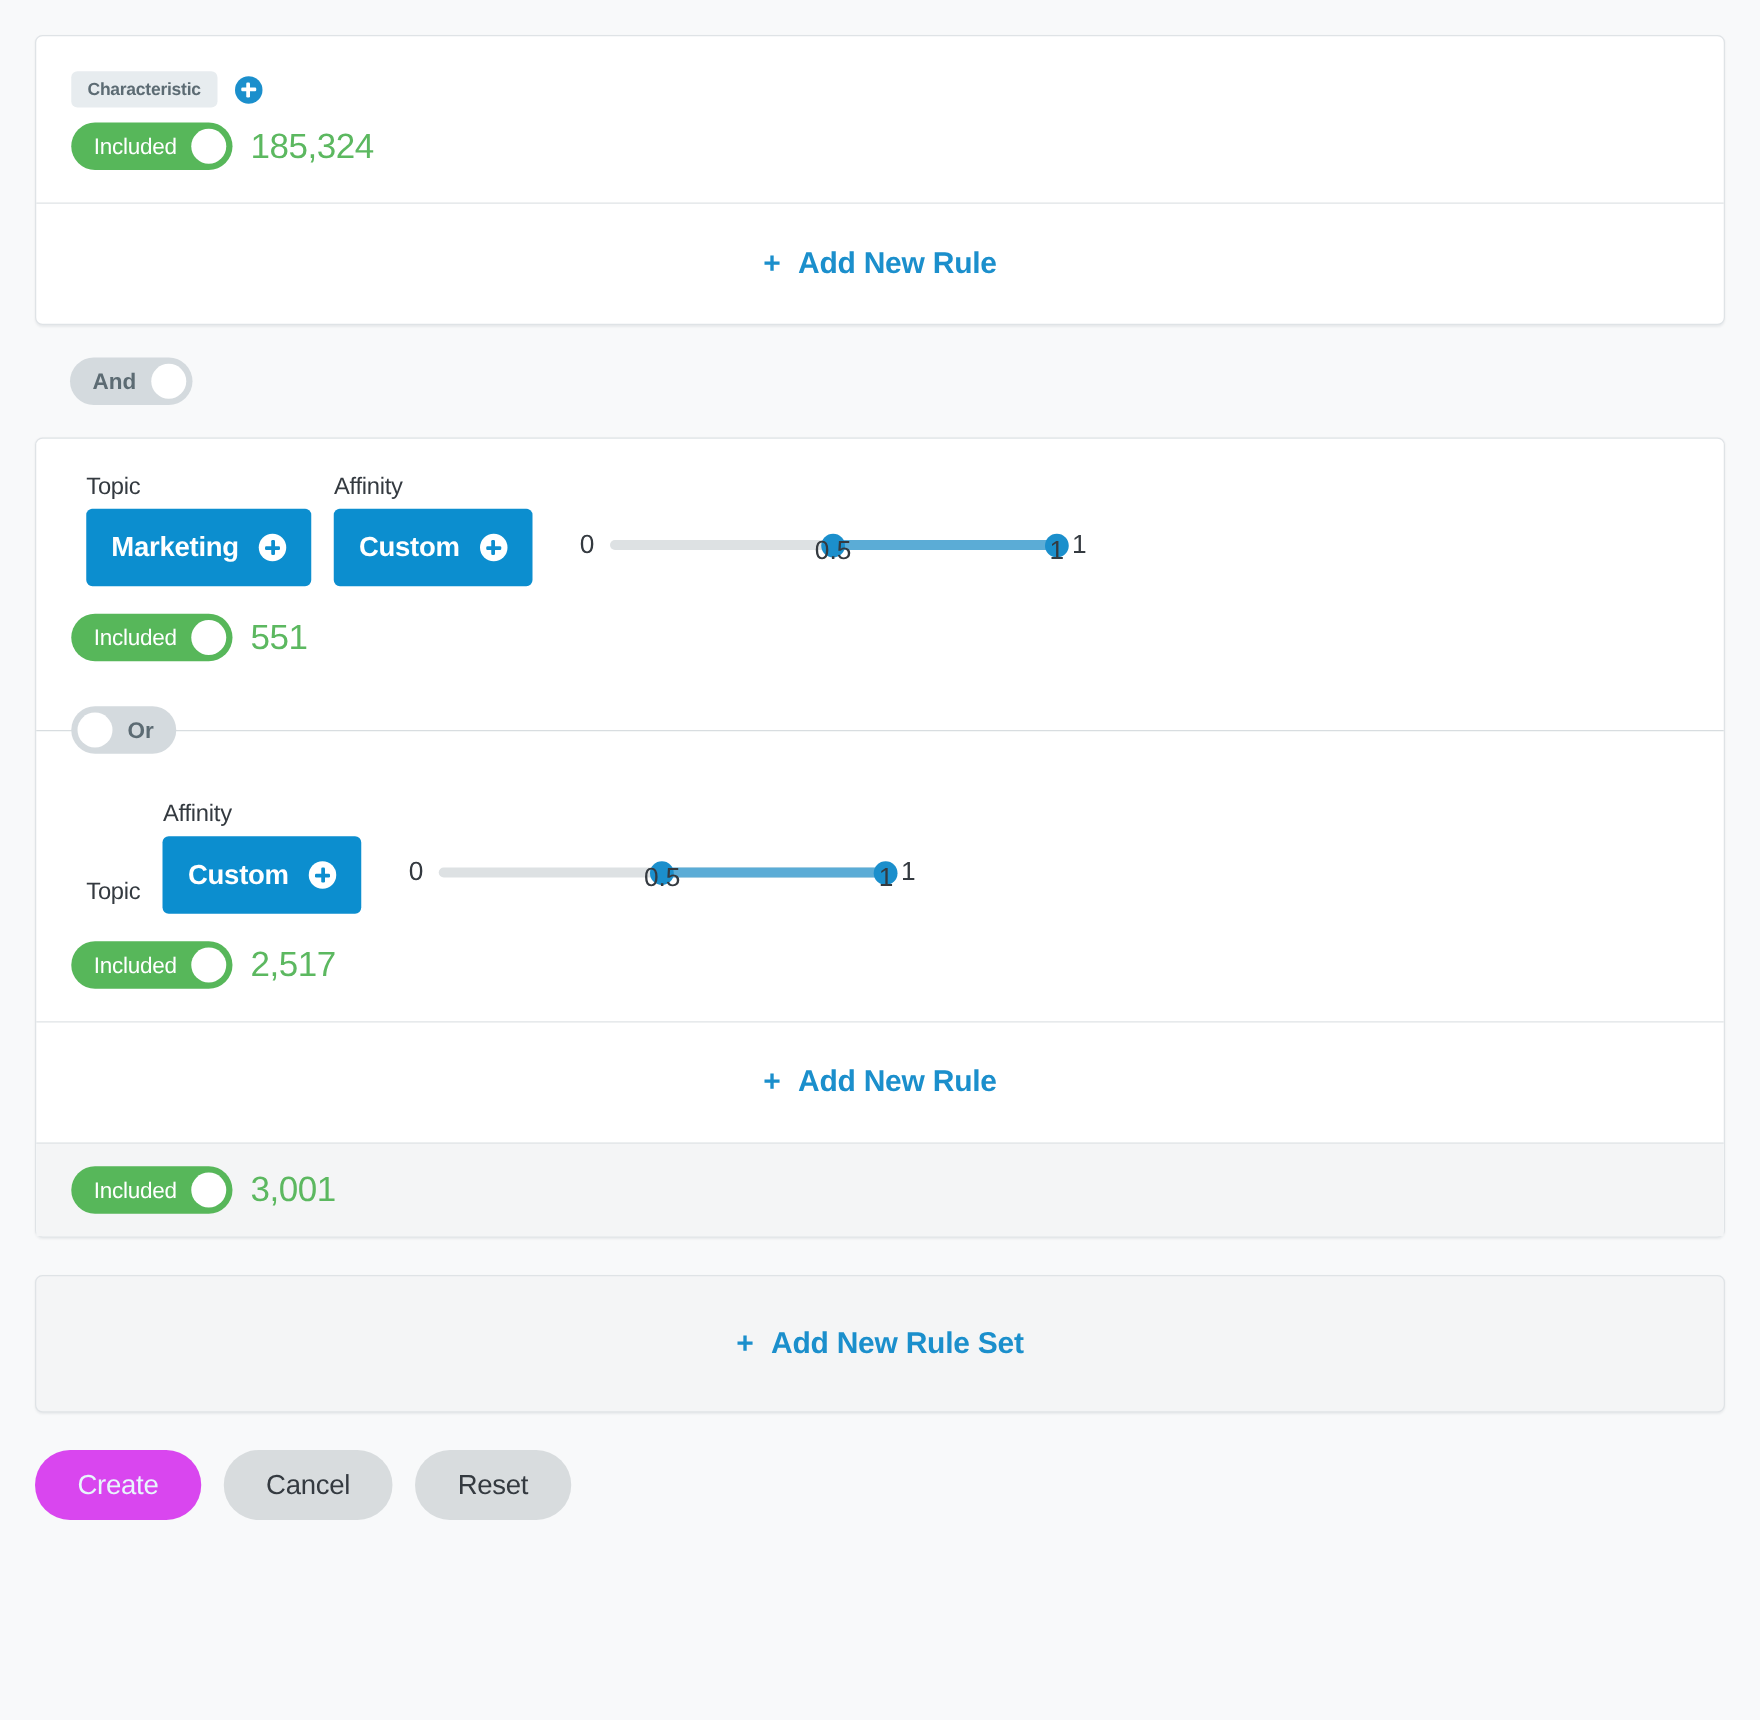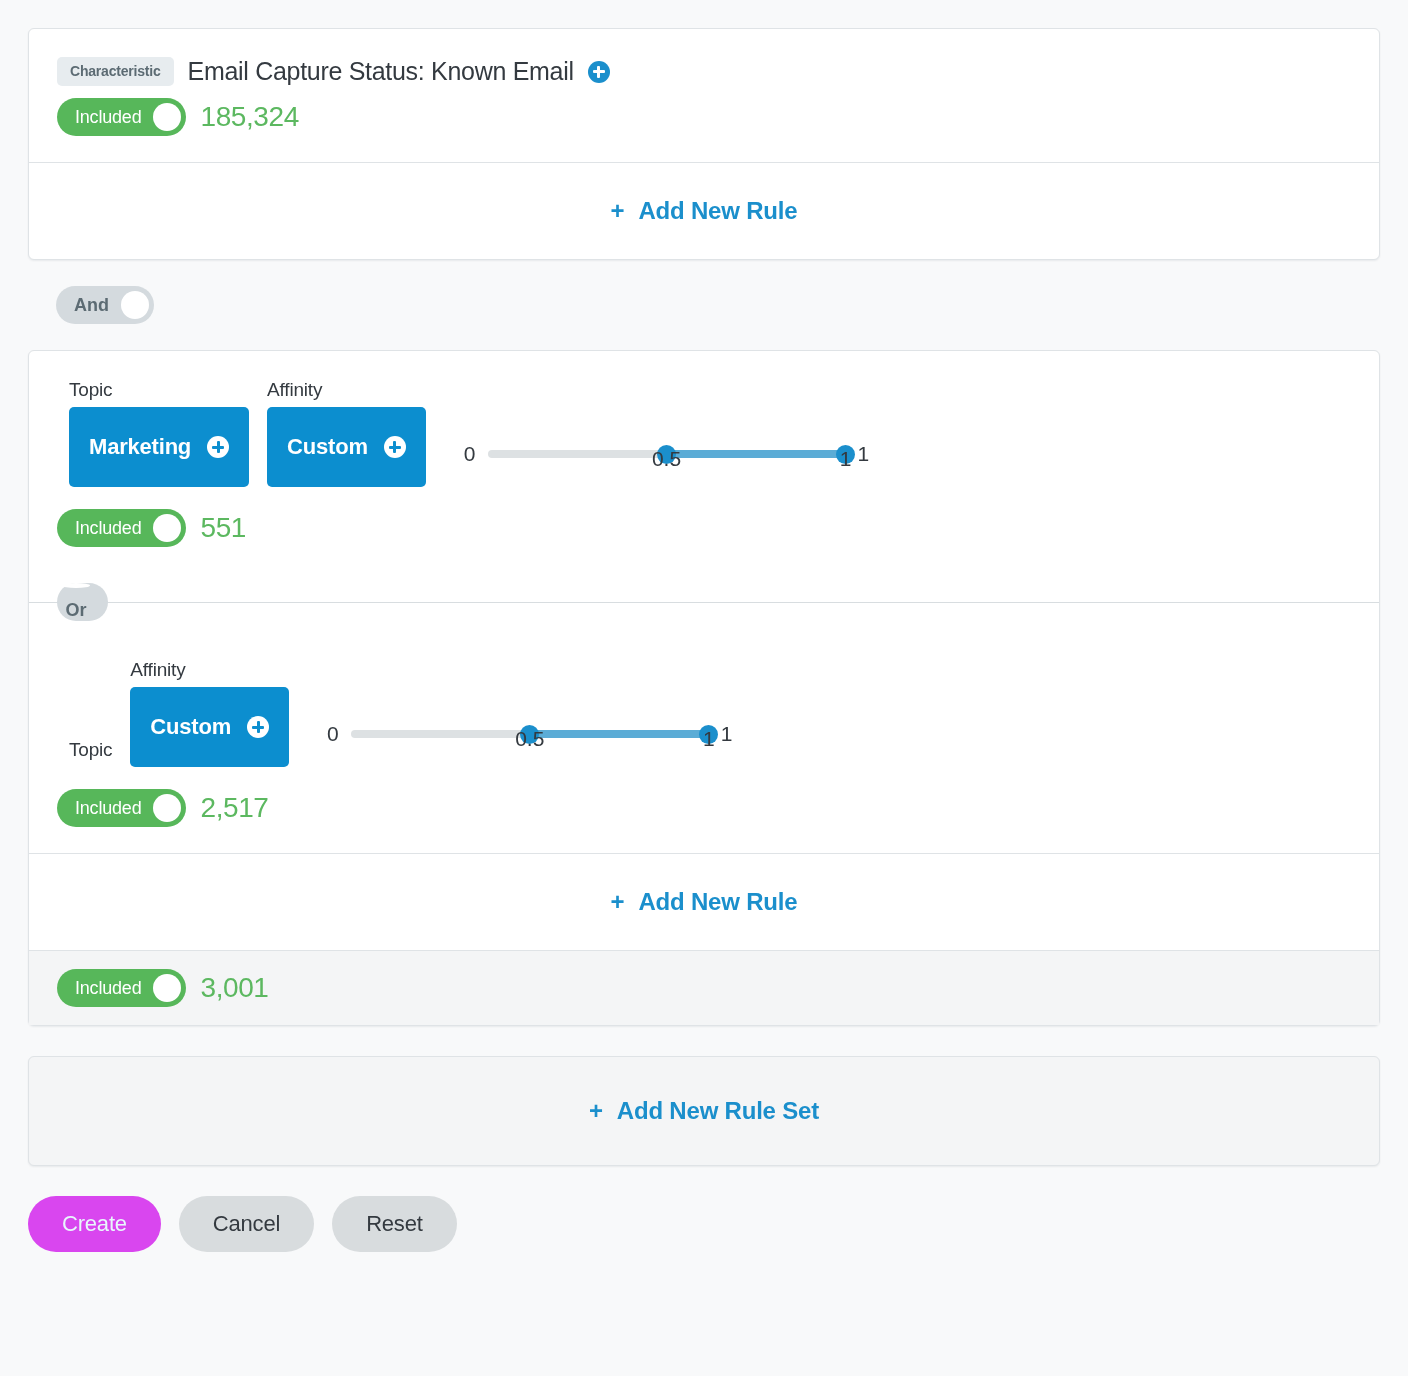--- a/index.html
+++ b/index.html
@@ -111,36 +111,35 @@
   }
   .toggle-or {
     position: absolute; left: 28px; top: 10px;
     display: inline-flex; align-items: center;
     background: #d4dade;
     border-radius: 999px;
     height: 38px;
     padding: 0 18px 0 5px;
     gap: 12px;
     cursor: pointer;
-    flex-direction: column;
   }
   .toggle-or .tlabel { color: #5c6b73; font-size: 18px; font-weight: bold; }
   .toggle-or .knob { width: 28px; height: 28px; border-radius: 50%; background: #fff; }
 
   
   .rule-row { padding: 28px 28px 26px 28px; }
   .field-row { display: flex; align-items: flex-end; gap: 18px; margin-left: 12px; }
   .field { display: flex; flex-direction: column; }
   .field-label {
     font-size: 19px; color: #343a40; margin-bottom: 6px; letter-spacing: -0.2px;
   }
   .pill-blue {
     background: #0c8ecf;
     border-radius: 5px;
-    height: 80px;
+    height: 62px;
     display: inline-flex; align-items: center;
     gap: 16px;
     padding: 0 20px;
     cursor: pointer;
   }
   .pill-blue .ptext {
     color: #ffffff; font-size: 22px; font-weight: bold; letter-spacing: -0.2px;
     white-space: nowrap;
   }
   .pill-blue .picon {
@@ -214,21 +213,20 @@
 </style>
 </head>
 <body>
 
 <div class="page">
 
   <div class="card ruleset">
     <div class="rule-body">
       <div class="char-line">
         <span class="badge-characteristic">Characteristic</span>
-        <span class="char-title">Email Capture Status: Known Email</span>
         <span class="plus-circle"></span>
       </div>
       <div class="incl-line">
         <span class="toggle-incl">
           <span class="tlabel">Included</span>
           <span class="knob"></span>
         </span>
         <span class="count">185,324</span>
       </div>
     </div>

